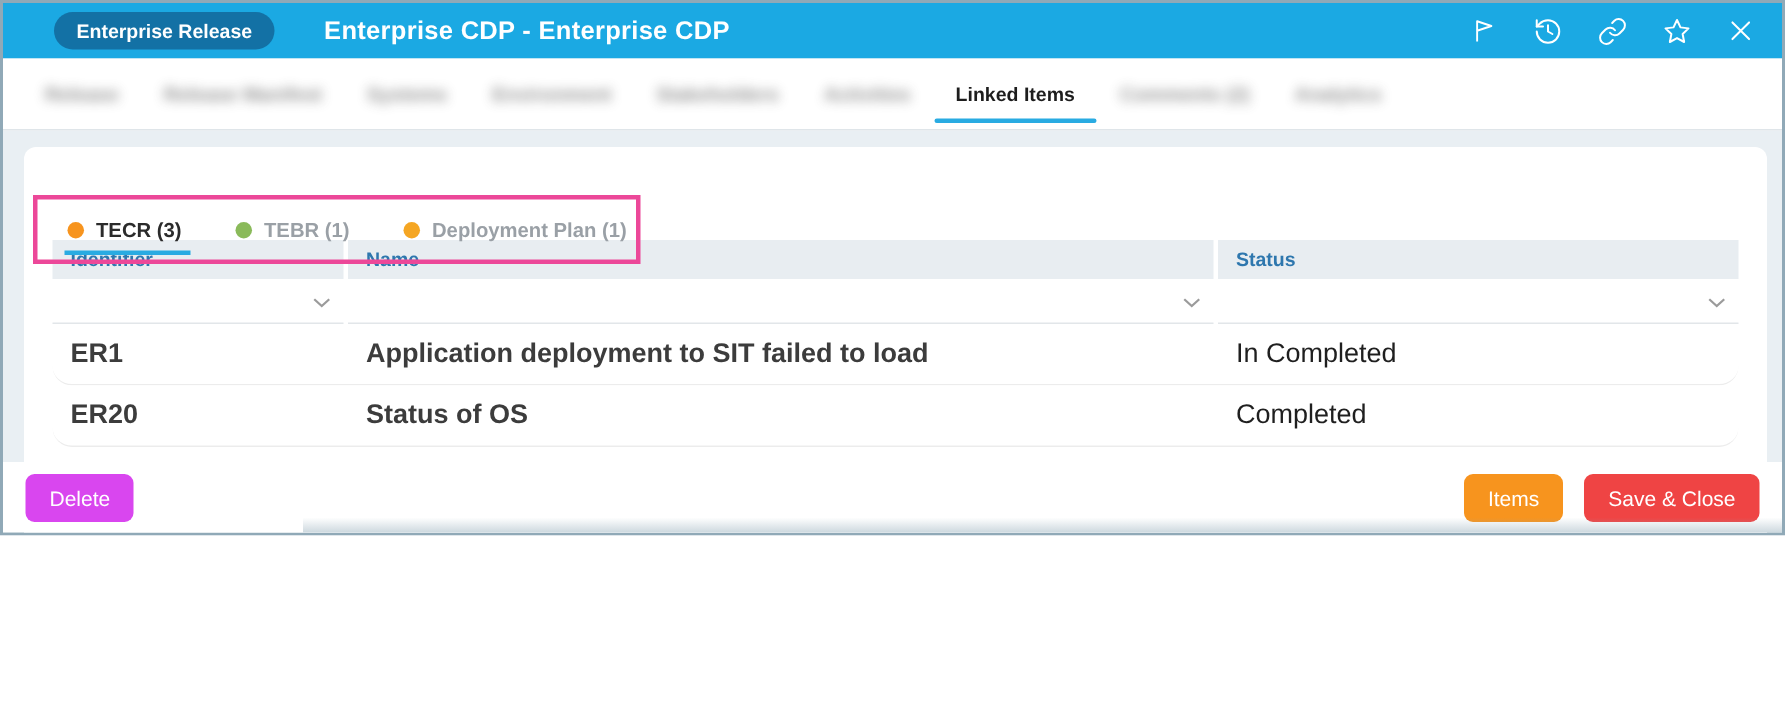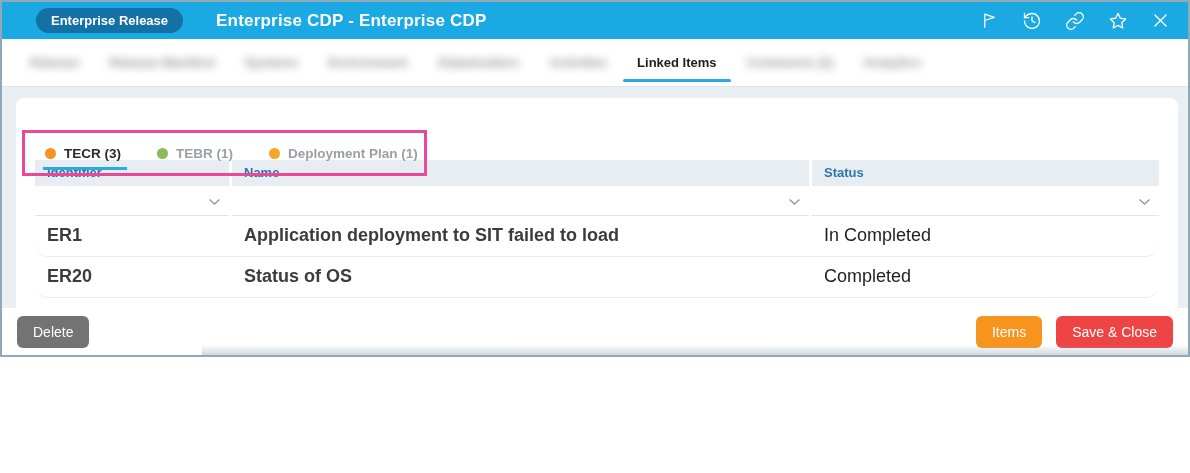--- a/index.html
+++ b/index.html
@@ -55,21 +55,21 @@
           white-space:nowrap; overflow:hidden; }
   .dcell.status{ font-weight:normal; color:#1f1f1f; }
 
   
   .footer{ position:absolute; left:0; right:0; bottom:0; height:47px; background:#fff;
            display:flex; align-items:center; padding:0 15px; }
   .footer::after{ content:""; position:absolute; left:200px; right:0; bottom:0; height:10px;
            background:linear-gradient(to bottom, rgba(144,169,183,0), rgba(144,169,183,.45)); pointer-events:none; }
   .btn{ border:none; border-radius:6px; color:#fff; font-size:14px; padding:8px 16px;
         cursor:pointer; font-family:inherit; }
-  .btn-delete{ background:#737373; }
+  .btn-delete{ background:#d946ef; }
   .btn-save{ background:#f7941e; margin-left:auto; }
   .btn-saveclose{ background:#ef4444; margin-left:14px; }
 </style>
 </head>
 <body>
 
 <div class="screen">
 
   <div class="hdr">
     <span class="hdr-badge">Enterprise Release</span>

